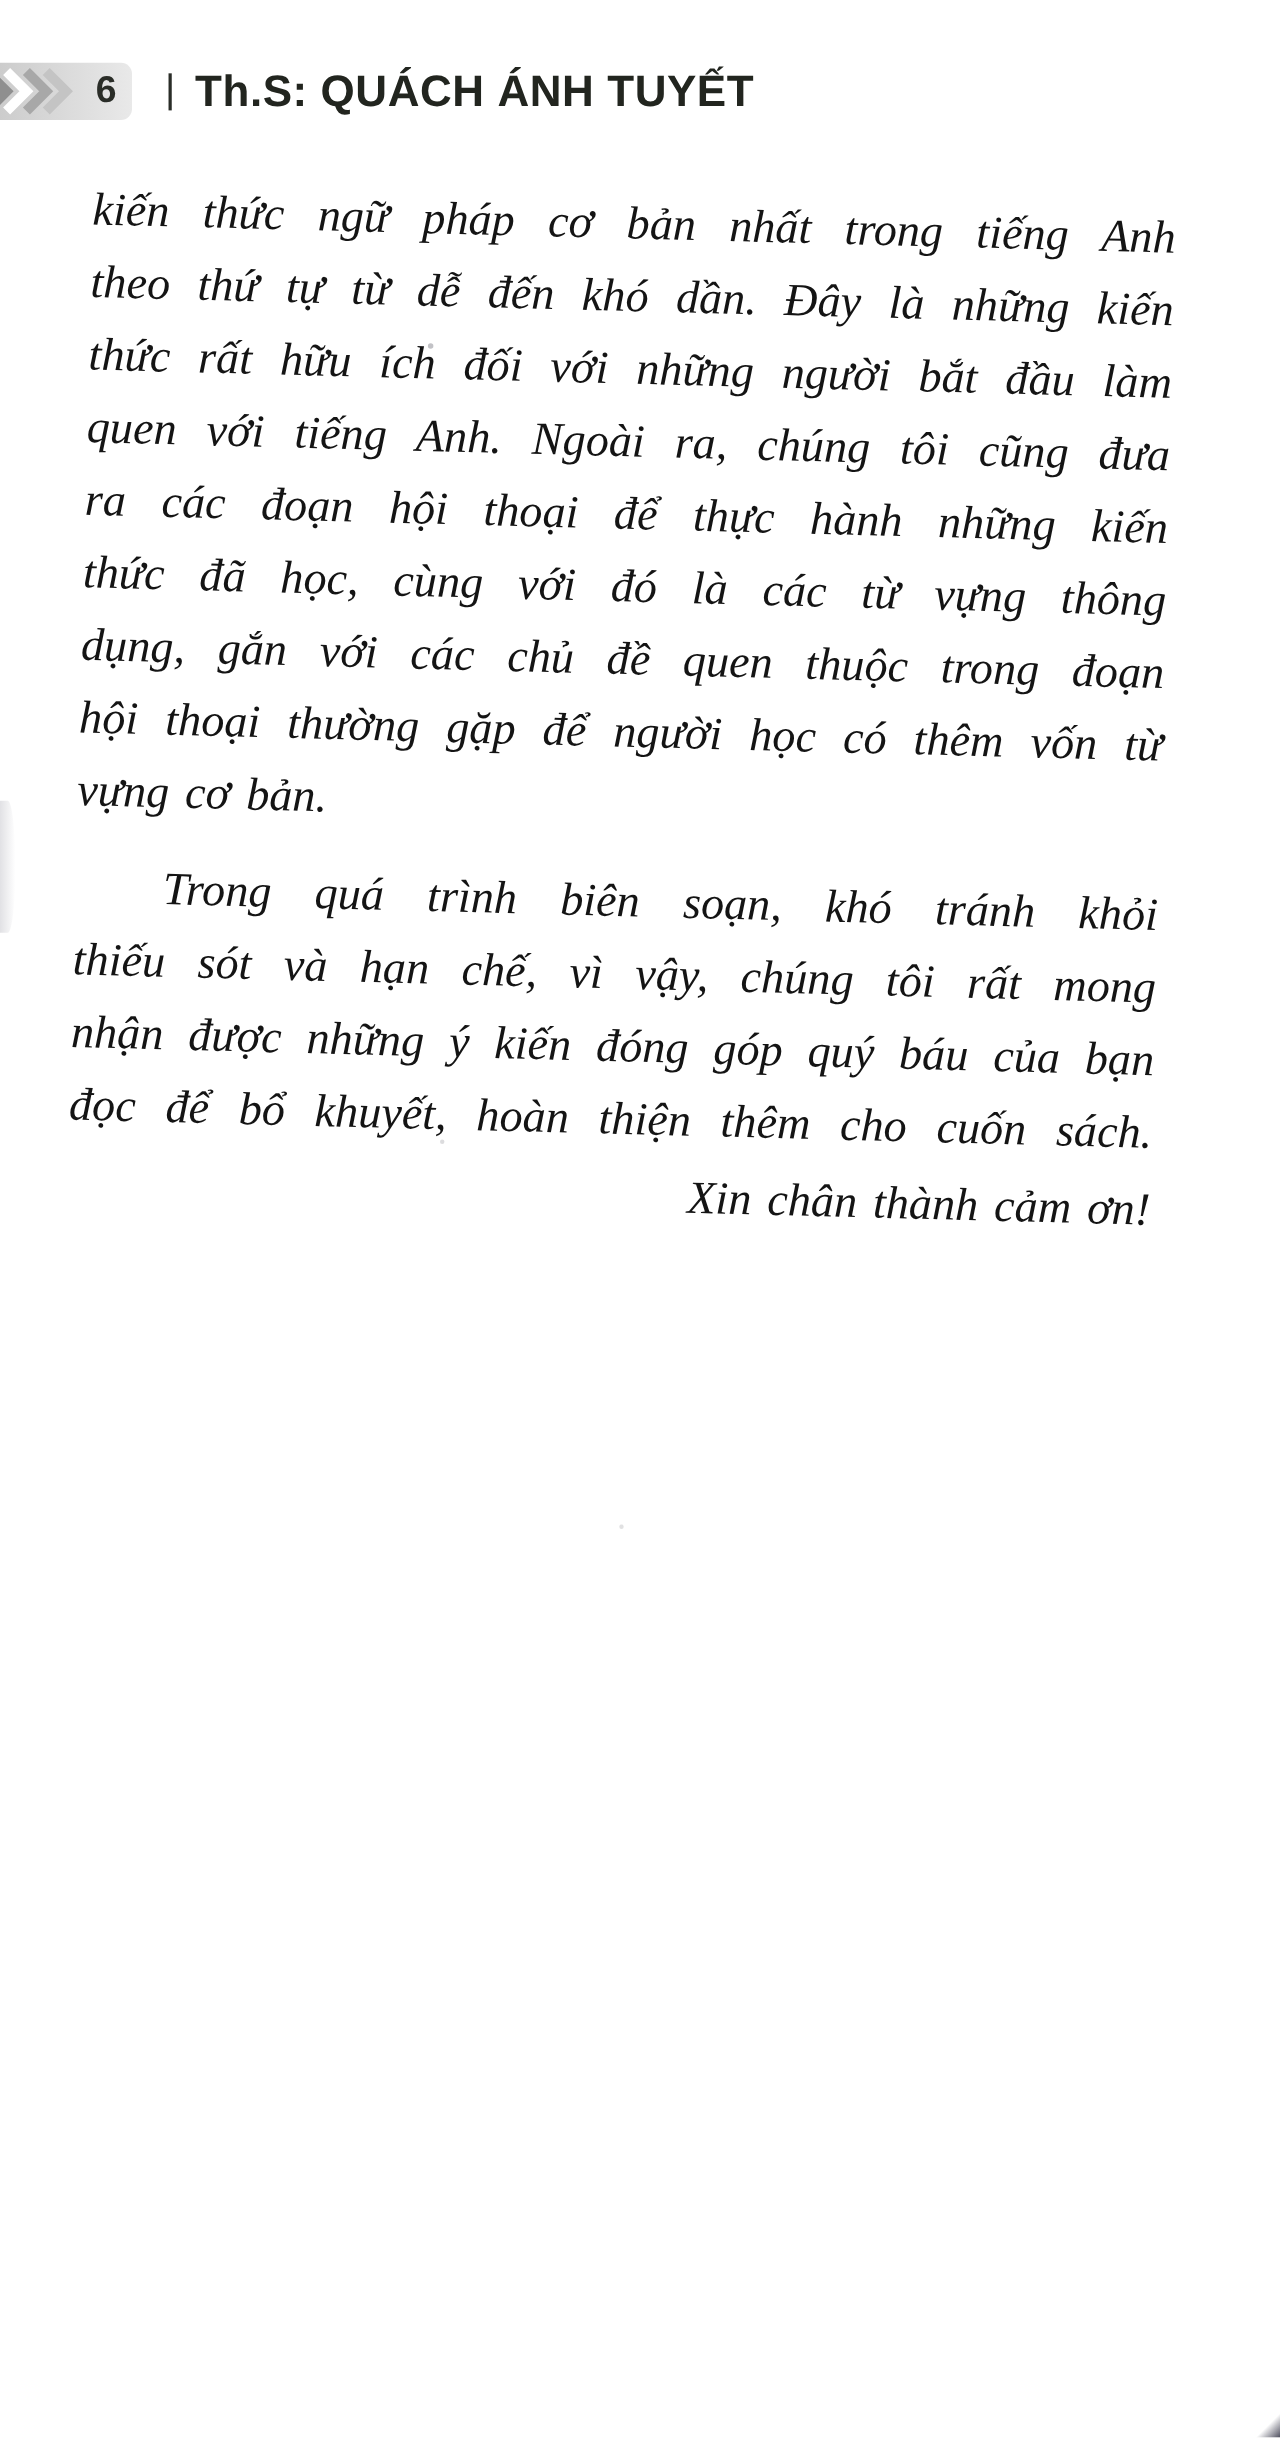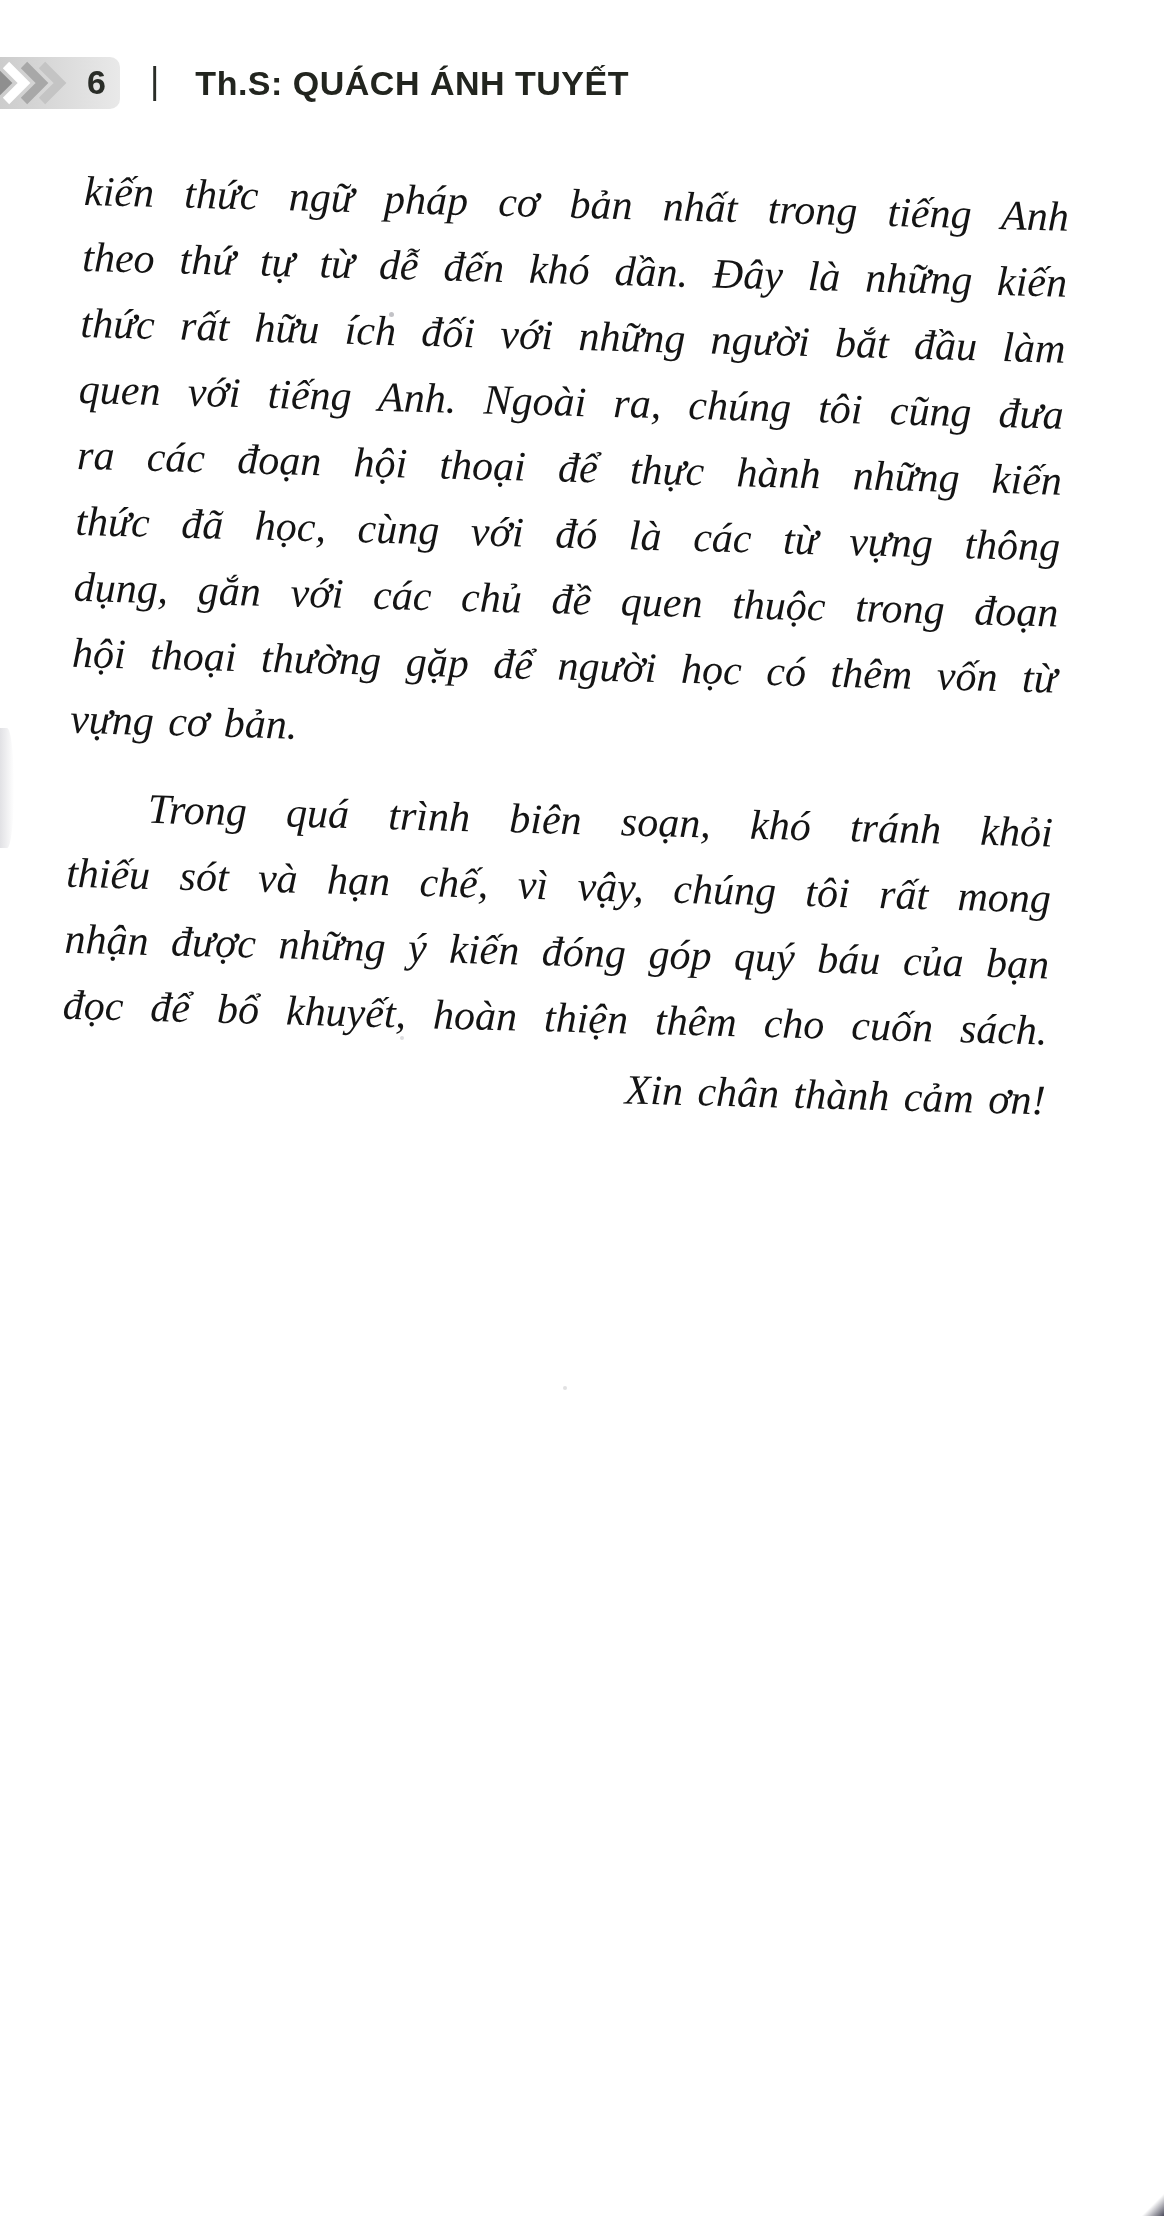--- a/index.html
+++ b/index.html
@@ -28,22 +28,22 @@
   .chev-band svg{display:block;margin-left:-6px;}
   .page-num{
     position:absolute;right:14px;top:50%;transform:translateY(-52%);
     font-size:34px;font-weight:700;color:#2a2d28;
   }
   .hdr-divider{
     font-size:36px;font-weight:400;color:#2a2d28;
     margin:0 0 0 30px;line-height:1;transform:translateY(-2px);
   }
   .hdr-title{
-    font-size:34px;font-weight:700;letter-spacing:0.5px;
-    margin-left:36px;color:#22251f;white-space:nowrap;
+    font-size:40px;font-weight:700;letter-spacing:0.5px;
+    margin-left:18px;color:#22251f;white-space:nowrap;
   }
 
   
   .content{
     position:absolute;left:85px;top:158px;width:985px;
     transform:rotate(1.5deg);transform-origin:0 0;
     font-style:italic;
     font-size:42px;line-height:66px;
     color:#141414;
     word-spacing:4px;

